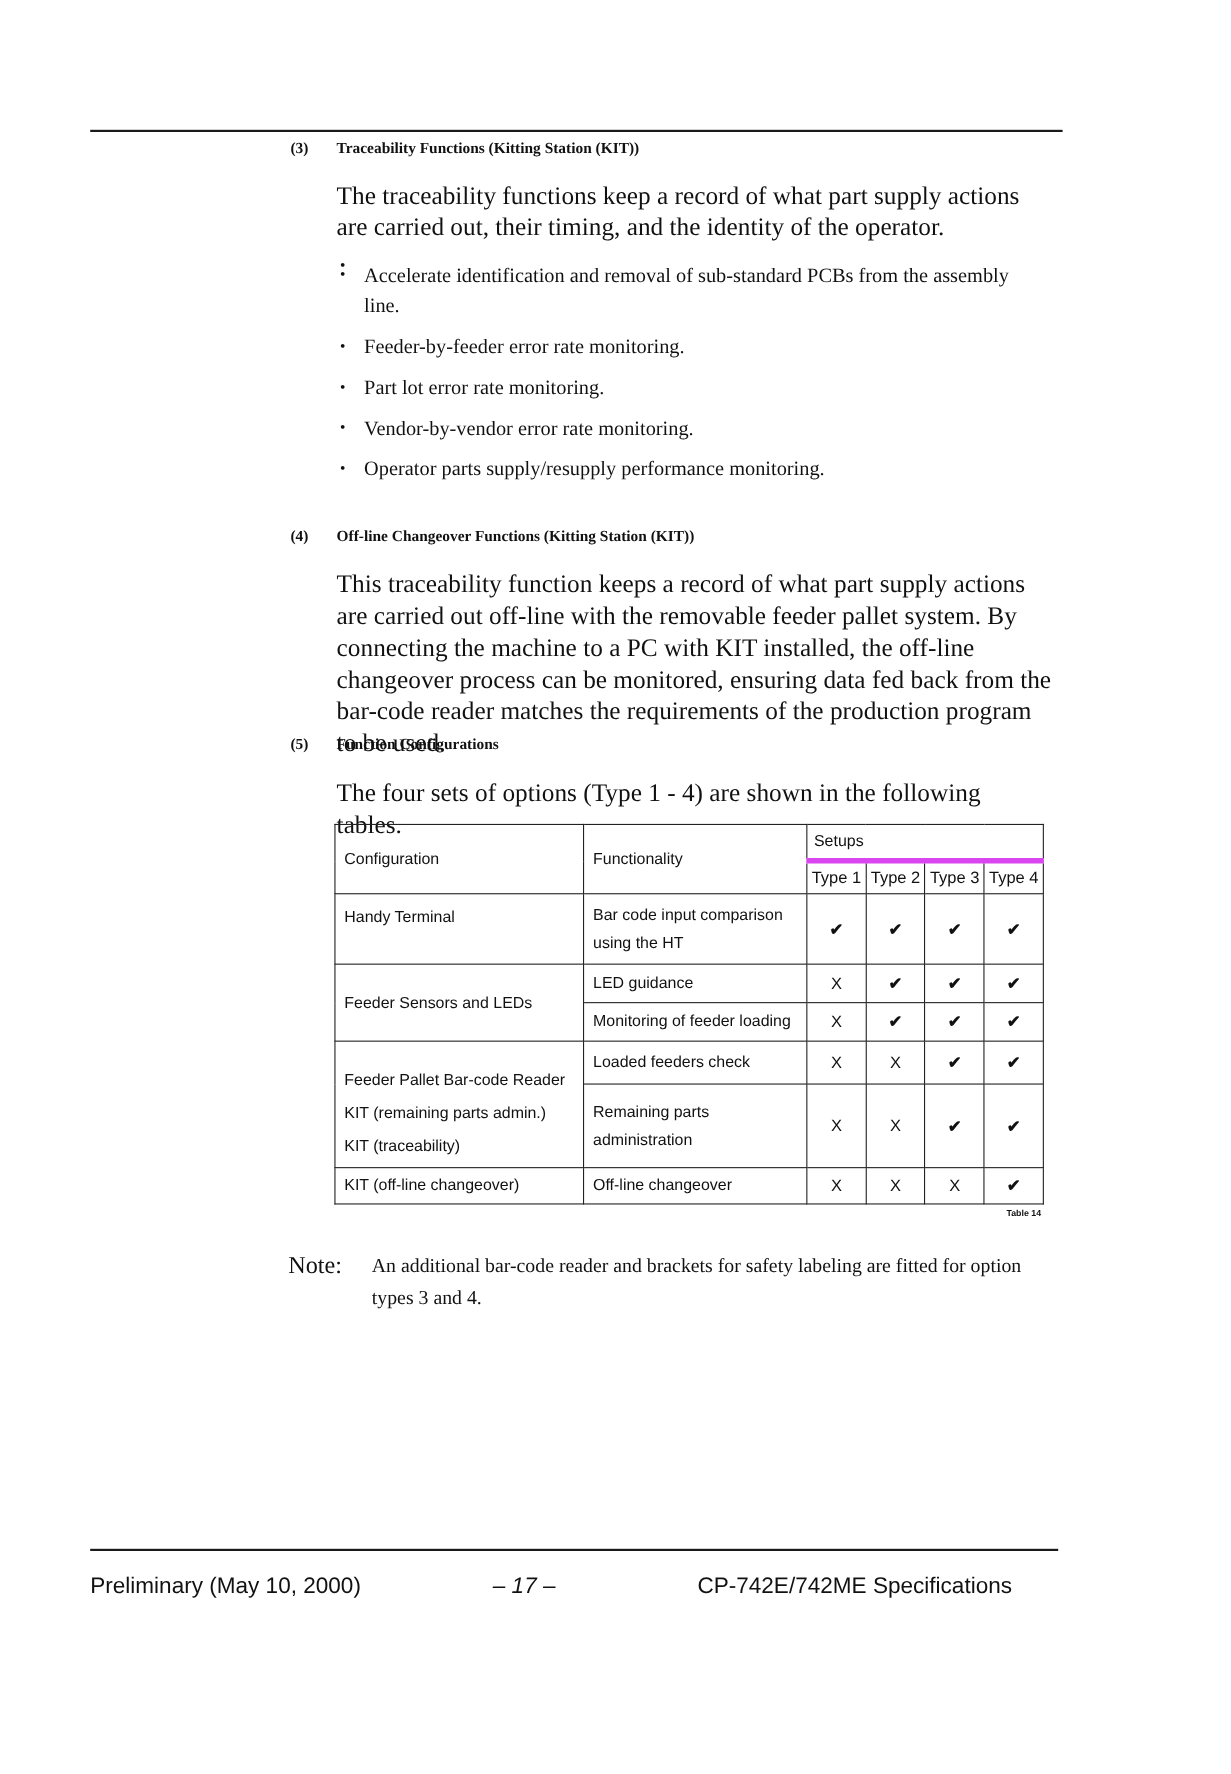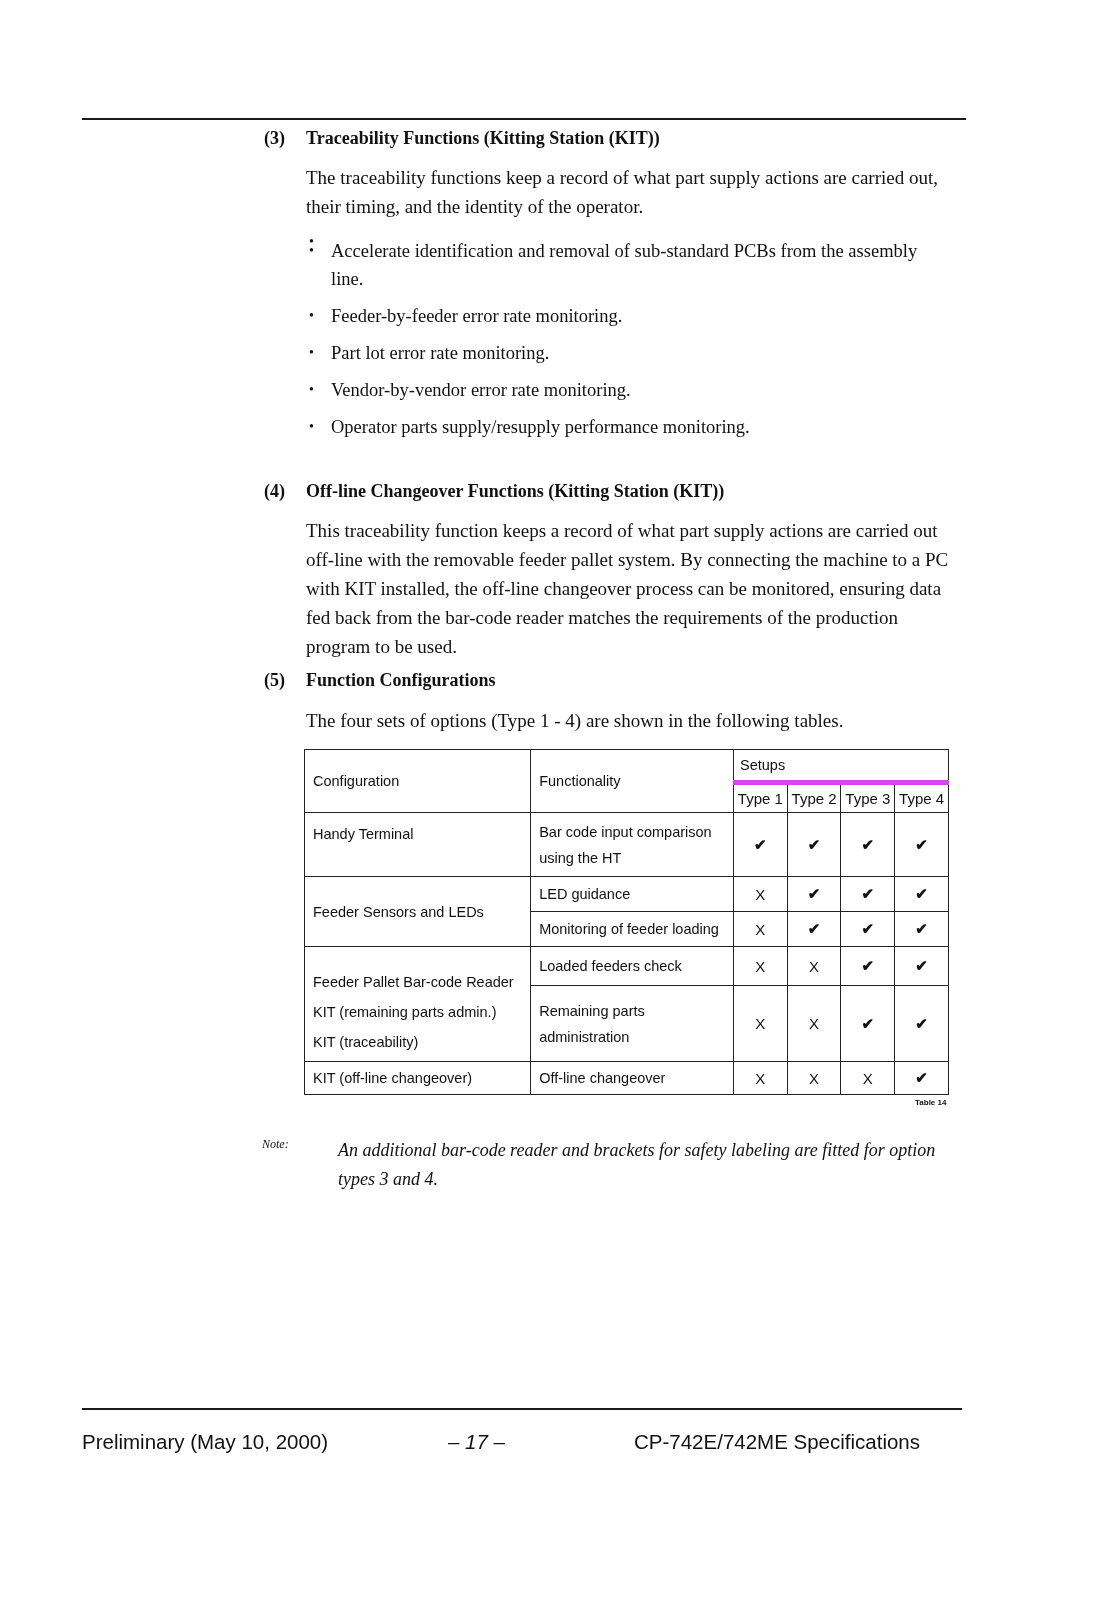--- a/index.html
+++ b/index.html
@@ -3,44 +3,44 @@
   <meta charset="utf-8">
   <style>
     html, body { margin: 0; padding: 0; background: #ffffff; }
     body {
       width: 1119px; height: 1613px; position: relative; overflow: hidden;
       color: #111; font-family: "DejaVu Serif", "Liberation Serif", serif;
     }
     .rule-top { position: absolute; left: 82px; top: 118px; width: 884px; height: 2px; background: #1a1a1a; }
     .rule-bottom { position: absolute; left: 82px; top: 1408px; width: 880px; height: 2px; background: #1a1a1a; }
 
-    .section-head { position: absolute; left: 264px; font-size: 18px; font-weight: bold; font-family: "Liberation Serif", serif; }
+    .section-head { position: absolute; left: 264px; font-size: 14px; font-weight: bold; font-family: "Liberation Serif", serif; }
     .section-head .num { display: inline-block; width: 42px; }
-    .para { position: absolute; left: 306px; width: 650px; font-size: 19px; line-height: 29px; font-family: "Liberation Serif", serif; }
+    .para { position: absolute; left: 306px; width: 650px; font-size: 23px; line-height: 29px; font-family: "Liberation Serif", serif; }
 
     ul.bullets { position: absolute; left: 306px; top: 228px; width: 640px; margin: 0; padding: 0; list-style: none; font-family: "Liberation Serif", serif; font-size: 18.5px; }
     ul.bullets li { position: relative; padding-left: 25px; line-height: 28px; margin-bottom: 9px; }
     ul.bullets li .dot { position: absolute; left: 3px; top: 0; font-size: 14px; }
 
     table.cfg {
       position: absolute; left: 304px; top: 749px; width: 645px;
       border-collapse: collapse; font-family: "Liberation Sans", sans-serif; font-size: 14.5px; color: #111;
     }
     table.cfg td { border: 1.5px solid #222; padding: 0 8px; vertical-align: middle; }
     table.cfg td.mark { text-align: center; padding: 0; font-size: 15px; }
     table.cfg td.mark.check { font-weight: bold; }
     .col-config { width: 206px; }
     .col-func { width: 183px; }
     .col-type { width: 52px; margin-left: 34px; }
     .multi-line span { display: block; line-height: 26px; }
 
     .table-label { position: absolute; left: 915px; top: 1098px; font-size: 8px; font-family: "Liberation Sans", sans-serif; font-weight: bold; }
 
-    .note-label { position: absolute; left: 262px; top: 1137px; font-style: italic; font-size: 12px; font-family: "Liberation Serif", serif; text-align: right; }
-    .note-text { position: absolute; left: 338px; top: 1136px; width: 610px; font-style: italic; font-size: 18px; line-height: 29px; font-family: "Liberation Serif", serif; }
+    .note-label { position: absolute; left: 262px; top: 1137px; font-size: 22px; font-family: "Liberation Serif", serif; text-align: right; }
+    .note-text { position: absolute; left: 338px; top: 1136px; width: 610px; font-size: 18px; line-height: 29px; font-family: "Liberation Serif", serif; }
 
     .footer { position: absolute; top: 1430px; font-family: "Liberation Sans", sans-serif; font-size: 20.5px; }
     .footer.left { left: 82px; }
     .footer.center { left: 448px; font-style: italic; }
     .footer.right { left: 634px; }
   </style>
 </head>
 <body>
 
 <div class="rule-top"></div>

